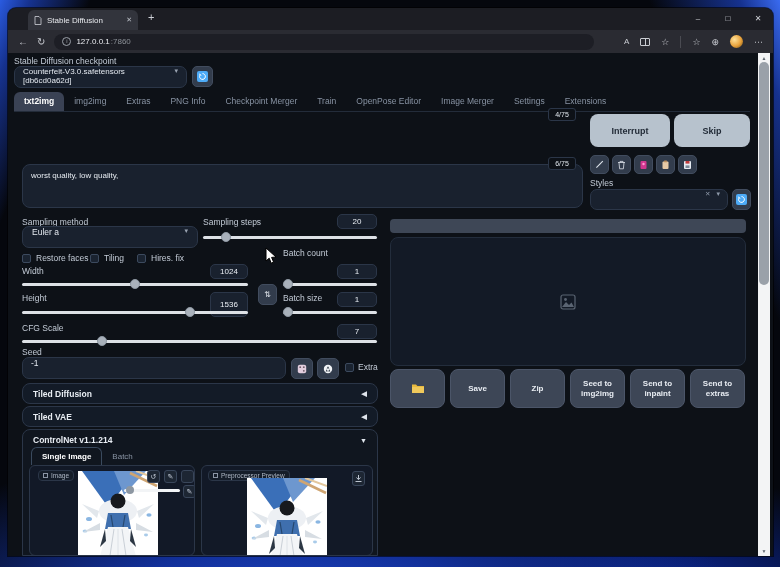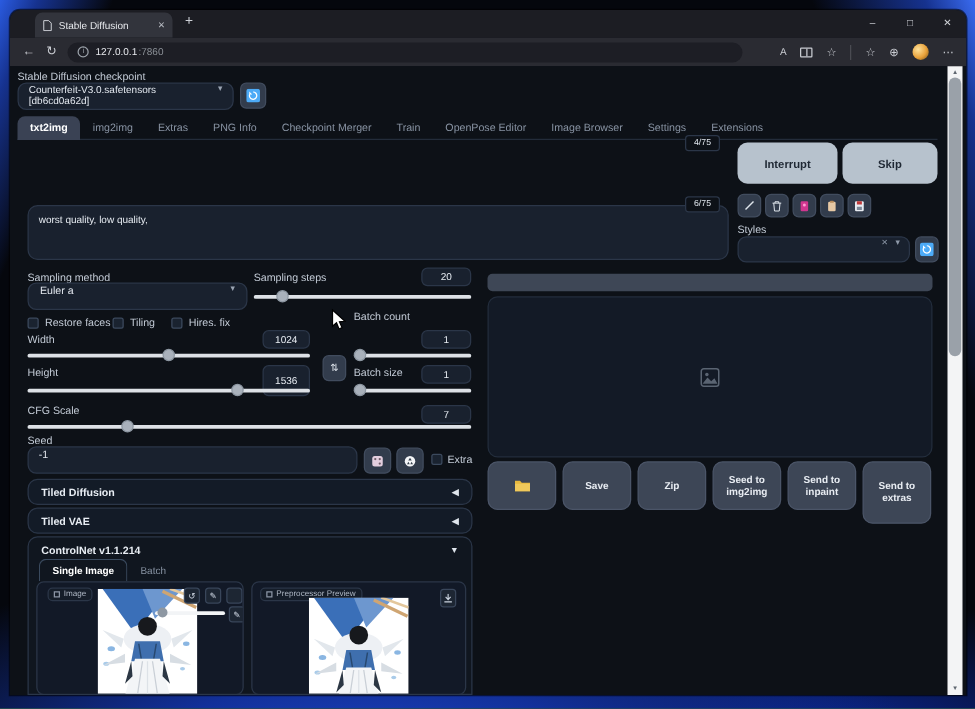--- a/index.html
+++ b/index.html
@@ -36,21 +36,21 @@
   .inputbox{position:absolute;background:#19212e;border:1px solid #2b3648;border-radius:7px;color:#e3e8ef;display:flex;align-items:flex-start}
   .numbox{position:absolute;background:#19212e;border:1px solid #2b3648;border-radius:5px;color:#e8edf3;font-size:8px;display:flex;align-items:center;justify-content:center}
   .slider{position:absolute;height:3px;background:#dde1e6;border-radius:2px}
   .knob{position:absolute;top:-4px;width:10px;height:10px;border-radius:50%;background:#a9b1bb;border:1px solid #8d97a2}
   .sbtn{position:absolute;background:#323c4c;border:1px solid #414c5e;border-radius:5px;display:flex;align-items:center;justify-content:center;color:#dfe5ec}
   .chk{position:absolute;width:9px;height:9px;background:#1a2330;border:1px solid #3c4a5e;border-radius:2px}
   .accordion{position:absolute;background:#131b27;border:1px solid #2b3648;border-radius:8px;display:flex;align-items:center;justify-content:space-between;padding:0 10px;color:#e8edf3;font-weight:bold;font-size:8.5px}
   .arrow{font-size:7px;color:#dfe5ec}
   .genbtn{position:absolute;background:#b7c2cd;border-radius:8px;display:flex;align-items:center;justify-content:center;color:#1f2834;font-weight:bold;font-size:9px}
   .counter{position:absolute;width:28px;height:13px;background:#0d1117;border:1px solid #2b3648;border-radius:3px;font-size:7px;display:flex;align-items:center;justify-content:center;color:#dfe5ec}
-  .mtabs{position:absolute;left:6px;top:40px;width:736px;height:19px;display:flex;align-items:center;border-bottom:1px solid #232c3a;font-size:8.5px}
+  .mtabs{position:absolute;left:6px;top:40px;width:736px;height:19px;display:flex;align-items:flex-end;border-bottom:1px solid #232c3a;font-size:8.5px}
   .mtab{padding:4px 10px 5px;color:#8893a3;white-space:nowrap}
   .mtab.sel{background:#3a4254;border-radius:6px 6px 0 0;color:#fff;font-weight:bold}
   .txtarea{position:absolute;background:#19212e;border:1px solid #2b3648;border-radius:8px;color:#e6ebf1;font-size:8px;padding:6px 8px}
   .obtn{position:absolute;background:#3d4656;border:1px solid #4b5568;border-radius:8px;display:flex;align-items:center;justify-content:center;text-align:center;color:#e8ecf2;font-weight:bold;font-size:8px;line-height:1.25}
   .chip{display:flex;align-items:center;gap:3px;border:1px solid #2b3648;border-radius:4px;padding:1px 4px;font-size:6.5px;color:#aeb7c4;background:#151d29}
   .chipsq{width:5px;height:5px;border:1px solid #8b95a5}
   .cnsub{position:absolute;background:#121927;border:1px solid #2b3648;border-radius:6px;overflow:hidden}
   .minibtn{position:absolute;width:13px;height:13px;background:#1d2633;border:1px solid #39465a;border-radius:3px;color:#cdd5e1;font-size:7px;display:flex;align-items:center;justify-content:center}
   .vscroll{position:absolute;right:3px;top:0;width:12px;height:503px;background:#f3f4f5}
   .vthumb{position:absolute;left:1px;top:9px;width:10px;height:223px;background:#9aa1a9;border-radius:5px}
@@ -117,21 +117,21 @@
       </div>
 
       <div class="mtabs">
         <span class="mtab sel">txt2img</span>
         <span class="mtab">img2img</span>
         <span class="mtab">Extras</span>
         <span class="mtab">PNG Info</span>
         <span class="mtab">Checkpoint Merger</span>
         <span class="mtab">Train</span>
         <span class="mtab">OpenPose Editor</span>
-        <span class="mtab">Image Browser</span>
+        <span class="mtab">Image Merger</span>
         <span class="mtab">Settings</span>
         <span class="mtab">Extensions</span>
       </div>
 
       <div class="counter" style="left:540px;top:55px">4/75</div>
       <div class="txtarea" style="left:14px;top:111px;width:561px;height:44px"><span>worst quality, low quality,</span></div>
       <div class="counter" style="left:540px;top:104px">6/75</div>
 
       <div class="genbtn" style="left:582px;top:61px;width:80px;height:33px">Interrupt</div>
       <div class="genbtn" style="left:666px;top:61px;width:76px;height:33px">Skip</div>
@@ -365,21 +365,21 @@
       <div class="obtn" style="left:382px;top:316px;width:55px;height:39px">
         <svg width="14" height="11" viewBox="0 0 14 11">
             <path d="M1 1.5h4l1.4 1.6H13V10H1z" fill="#e8b93e"></path>
             <path d="M1 4h12v6H1z" fill="#f0c95b"></path>
           </svg>
       </div>
       <div class="obtn" style="left:442px;top:316px;width:55px;height:39px">Save</div>
       <div class="obtn" style="left:502px;top:316px;width:55px;height:39px">Zip</div>
       <div class="obtn" style="left:562px;top:316px;width:55px;height:39px;padding:0 6px">Seed to img2img</div>
       <div class="obtn" style="left:622px;top:316px;width:55px;height:39px;padding:0 8px">Send to inpaint</div>
-      <div class="obtn" style="left:682px;top:316px;width:55px;height:50px;padding:0 0">Send to extras</div>
+      <div class="obtn" style="left:682px;top:316px;width:55px;height:39px;padding:0 0">Send to extras</div>
 
       <div class="vscroll">
         <span class="varrow" style="top:2px">▲</span>
         <div class="vthumb"></div>
         <span class="varrow" style="bottom:2px">▼</span>
       </div>
     </div>
   </div>
 
   <svg style="position:absolute;left:265px;top:247px;z-index:50" width="12" height="18" viewBox="0 0 12 18">

